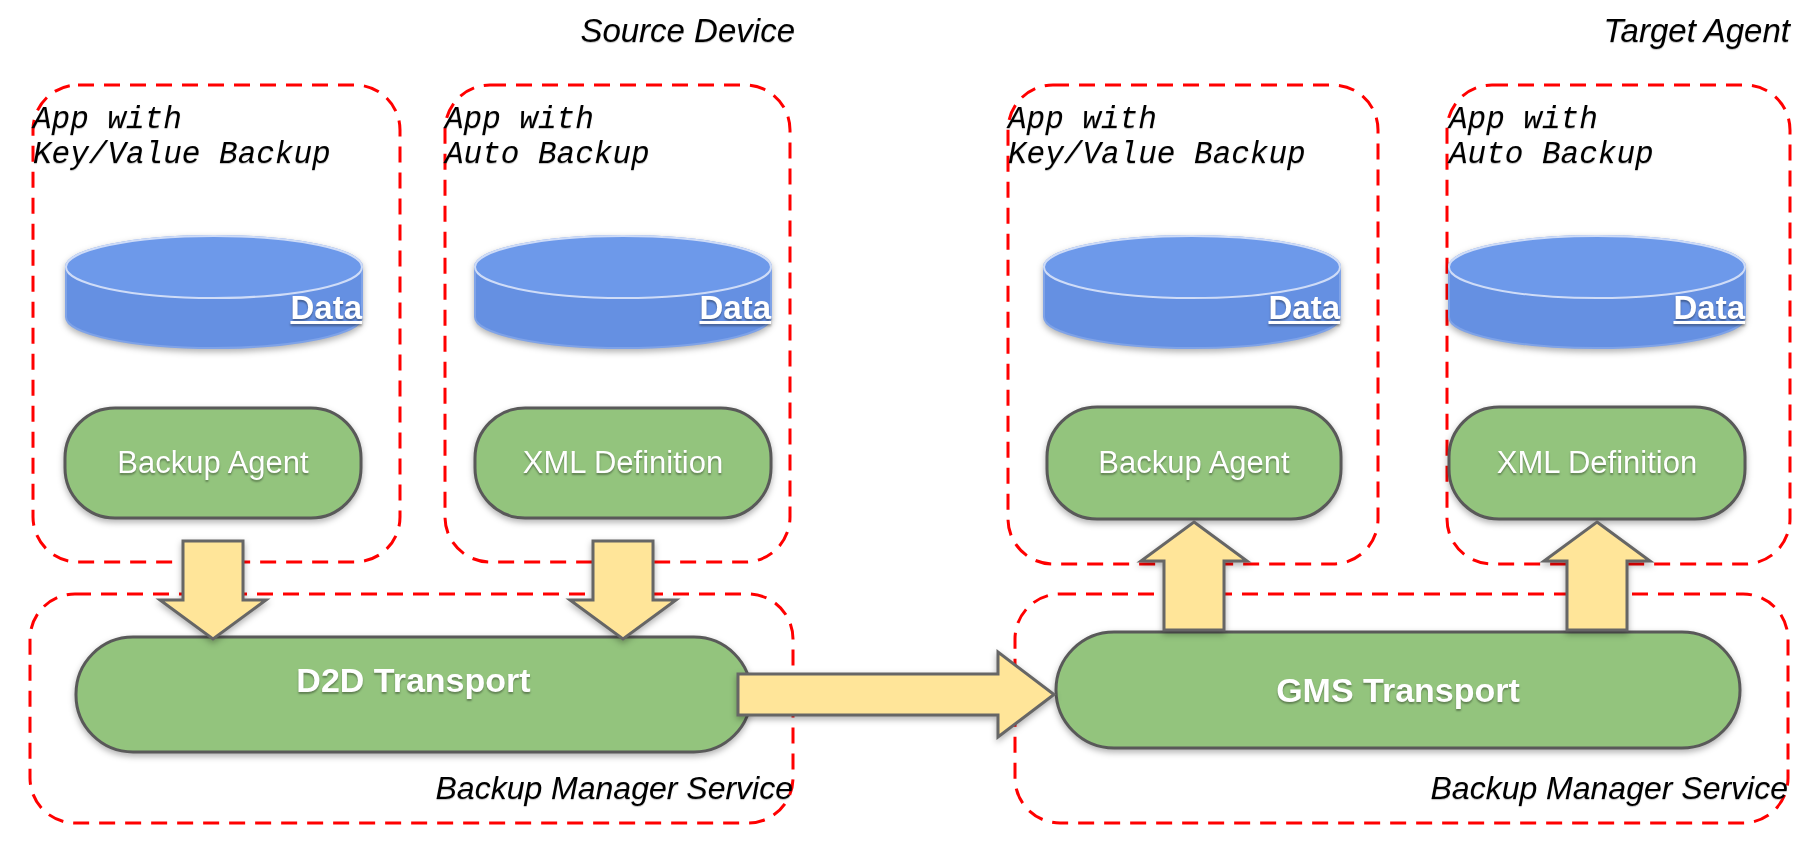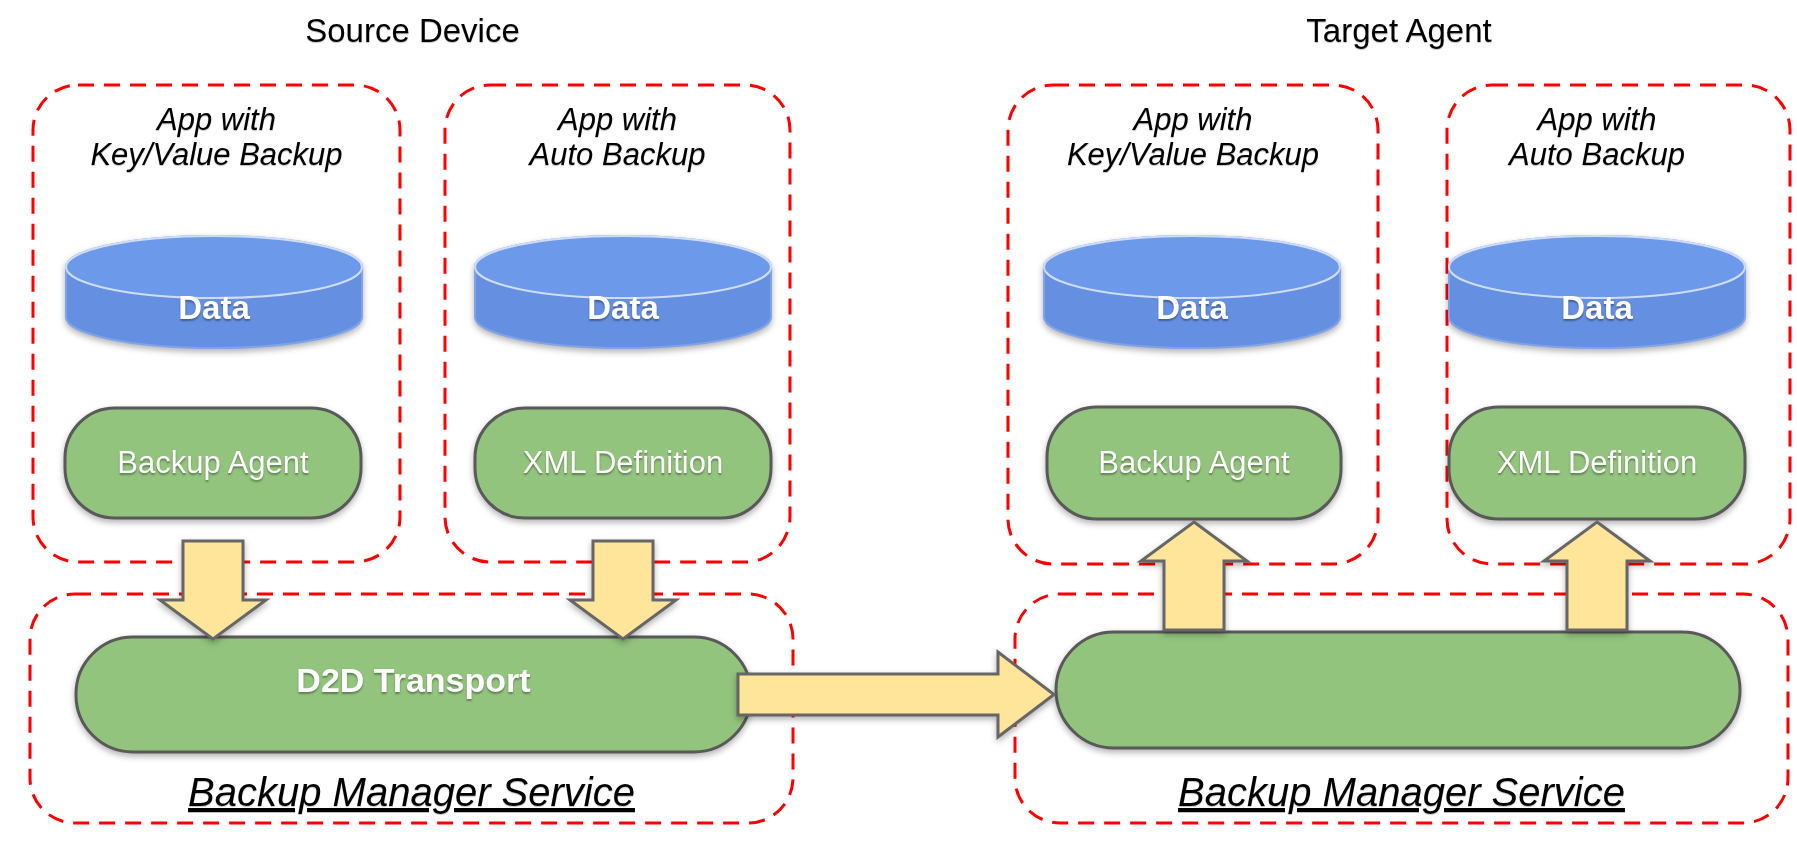--- a/index.html
+++ b/index.html
@@ -3,45 +3,46 @@
 <meta charset="utf-8">
 <style>
   html,body{margin:0;padding:0;background:#ffffff;}
   .canvas{
     position:relative;width:1797px;height:847px;background:#ffffff;
     font-family:"Liberation Sans", sans-serif;overflow:hidden;
   }
   svg.layer{position:absolute;left:0;top:0;z-index:1;}
   .txt{position:absolute;z-index:2;color:#000;}
   .device-title{
-    font-size:33px;text-align:center;
+    font-size:33px;font-style:italic;text-align:right;
     text-shadow:0 1px 1px rgba(0,0,0,0.25);
   }
   .app-label{
-    font-size:31px;font-style:italic;text-align:center;line-height:35px;
+    font-size:31px;font-style:italic;line-height:35px;
     text-shadow:0 1px 1px rgba(0,0,0,0.25);
+    font-family:Liberation Mono, monospace;
   }
   .data-label{
-    font-size:33px;font-weight:bold;color:#ffffff;text-align:center;
+    font-size:33px;font-weight:bold;color:#ffffff;text-align:right;
     text-shadow:0 2px 2px rgba(0,0,0,0.35);
+    text-decoration:underline;
   }
   .pill-label{
     display:flex;align-items:center;justify-content:center;
     font-size:31px;font-weight:normal;color:#ffffff;
     text-shadow:0 2px 2px rgba(0,0,0,0.35);
   }
   .transport-label{
     display:flex;align-items:center;justify-content:center;
     font-size:34px;font-weight:bold;color:#ffffff;
     text-shadow:0 2px 2px rgba(0,0,0,0.35);
   }
   .service-label{
-    font-size:40px;font-style:italic;text-align:center;
+    font-size:32px;font-style:italic;text-align:right;
     text-shadow:0 1px 1px rgba(0,0,0,0.25);
-    text-decoration:underline;
   }
   .shadowed{filter:drop-shadow(0 3px 3px rgba(0,0,0,0.3));}
 </style>
 </head>
 <body>
 
 <div class="canvas">
 
   <svg class="layer" width="1797" height="847" viewBox="0 0 1797 847">
 
@@ -115,17 +116,18 @@
   <div class="txt data-label" style="left:475px;top:289px;width:296px;">Data</div>
   <div class="txt data-label" style="left:1044px;top:289px;width:296px;">Data</div>
   <div class="txt data-label" style="left:1449px;top:289px;width:296px;">Data</div>
 
   <div class="txt pill-label" style="left:65px;top:408px;width:296px;height:110px;">Backup Agent</div>
   <div class="txt pill-label" style="left:475px;top:408px;width:296px;height:110px;">XML Definition</div>
   <div class="txt pill-label" style="left:1047px;top:407px;width:294px;height:112px;">Backup Agent</div>
   <div class="txt pill-label" style="left:1449px;top:407px;width:296px;height:112px;">XML Definition</div>
 
   <div class="txt transport-label" style="left:76px;top:637px;width:675px;height:87px;">D2D Transport</div>
+  <div class="txt transport-label" style="left:1056px;top:632px;width:684px;height:116px;">GMS Transport</div>
 
   <div class="txt service-label" style="left:30px;top:770px;width:763px;">Backup Manager Service</div>
   <div class="txt service-label" style="left:1015px;top:770px;width:773px;">Backup Manager Service</div>
 
 </div>
 
 </body></html>

